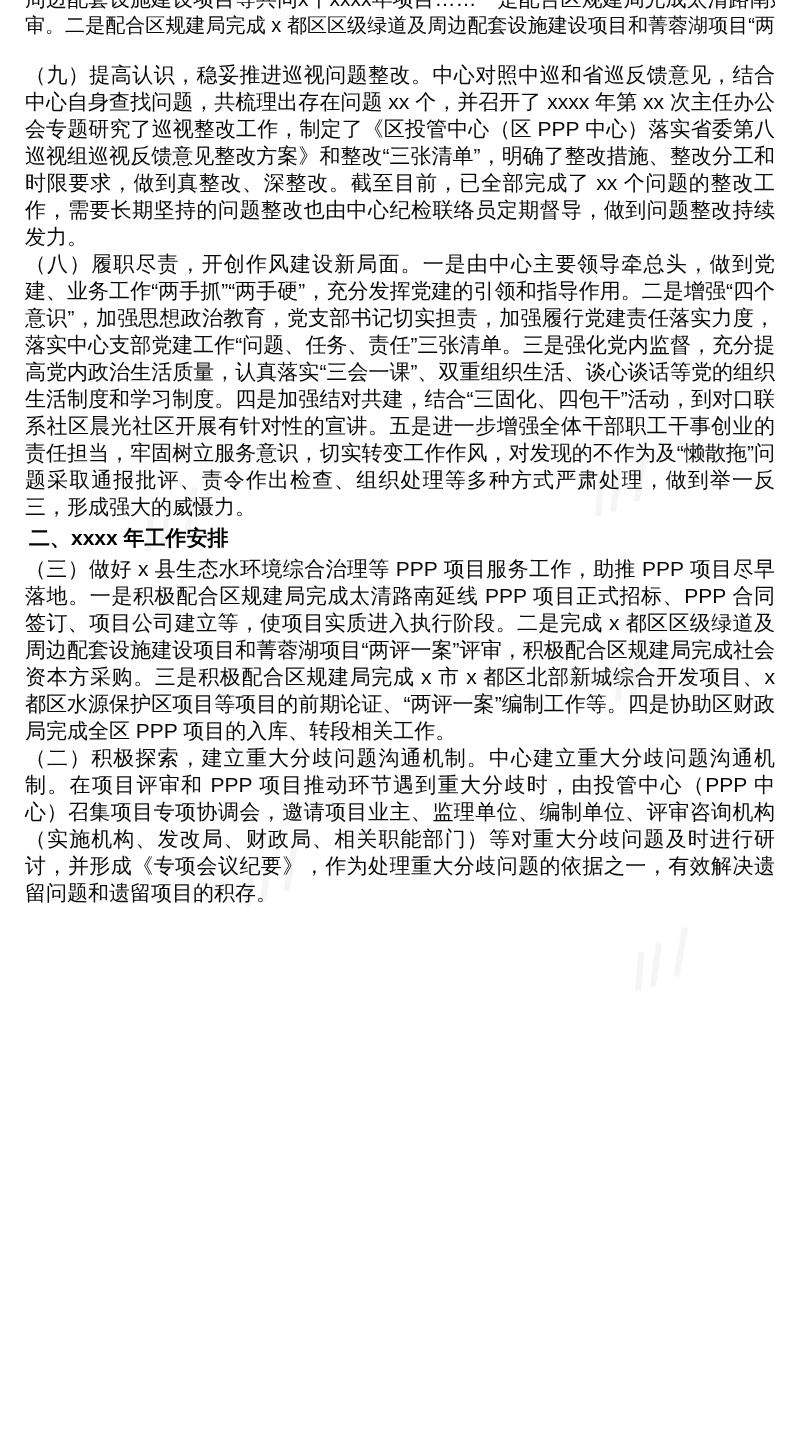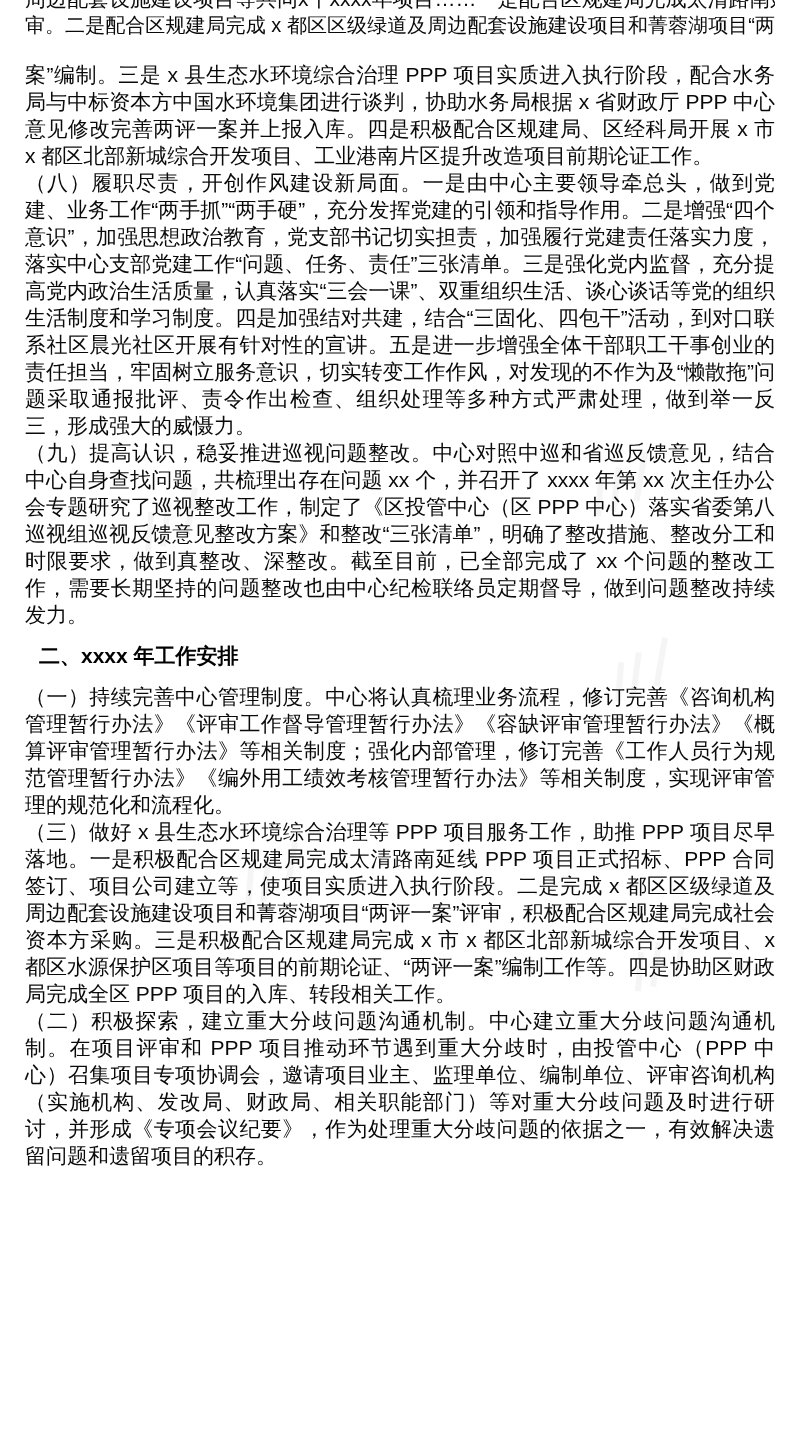--- a/index.html
+++ b/index.html
@@ -45,21 +45,21 @@
     font-size: 20px;
     white-space: normal;
     text-align-last: justify;
     overflow: hidden;
     max-height: 27px;
   }
   .page-gap {
     height: 22px;
   }
   .section-heading {
-    margin: 14px;
+    margin: 4px;
     font-size: 21px;
     line-height: 27px;
     font-weight: bold;
     text-align: left;
     color: #000000;
   }
   
   .watermarks {
     position: absolute;
     inset: 0;
@@ -110,25 +110,23 @@
   <div class="content">
 
     <div class="clip-top">
       <p>周边配套设施建设项目等共同x个xxxx年项目……一是配合区规建局完成太清路南延线 PPP 项目资格预</p>
     </div>
 
     <p class="force-line">审。二是配合区规建局完成 x 都区区级绿道及周边配套设施建设项目和菁蓉湖项目“两评一</p>
 
     <div class="page-gap"></div>
 
-    <p>案”编制。三是 x 县生态水环境综合治理 PPP 项目实质进入执行阶段，配合水务局与中标资本方中国水环境集团进行谈判，协助水务局根据 x 省财政厅 PPP 中心意见修改完善两评一案并上报入库。四是积极配合区规建局、区经科局开展 x 市 x 都区北部新城综合开发项目、工业港南片区提升改造项目前期论证工作。</p>
 
+    <p>（九）提高认识，稳妥推进巡视问题整改。中心对照中巡和省巡反馈意见，结合中心自身查找问题，共梳理出存在问题 xx 个，并召开了 xxxx 年第 xx 次主任办公会专题研究了巡视整改工作，制定了《区投管中心（区 PPP 中心）落实省委第八巡视组巡视反馈意见整改方案》和整改“三张清单”，明确了整改措施、整改分工和时限要求，做到真整改、深整改。截至目前，已全部完成了 xx 个问题的整改工作，需要长期坚持的问题整改也由中心纪检联络员定期督导，做到问题整改持续发力。</p>
     <p>（八）履职尽责，开创作风建设新局面。一是由中心主要领导牵总头，做到党建、业务工作“两手抓”“两手硬”，充分发挥党建的引领和指导作用。二是增强“四个意识”，加强思想政治教育，党支部书记切实担责，加强履行党建责任落实力度，落实中心支部党建工作“问题、任务、责任”三张清单。三是强化党内监督，充分提高党内政治生活质量，认真落实“三会一课”、双重组织生活、谈心谈话等党的组织生活制度和学习制度。四是加强结对共建，结合“三固化、四包干”活动，到对口联系社区晨光社区开展有针对性的宣讲。五是进一步增强全体干部职工干事创业的责任担当，牢固树立服务意识，切实转变工作作风，对发现的不作为及“懒散拖”问题采取通报批评、责令作出检查、组织处理等多种方式严肃处理，做到举一反三，形成强大的威慑力。</p>
-    <p>（九）提高认识，稳妥推进巡视问题整改。中心对照中巡和省巡反馈意见，结合中心自身查找问题，共梳理出存在问题 xx 个，并召开了 xxxx 年第 xx 次主任办公会专题研究了巡视整改工作，制定了《区投管中心（区 PPP 中心）落实省委第八巡视组巡视反馈意见整改方案》和整改“三张清单”，明确了整改措施、整改分工和时限要求，做到真整改、深整改。截至目前，已全部完成了 xx 个问题的整改工作，需要长期坚持的问题整改也由中心纪检联络员定期督导，做到问题整改持续发力。</p>
 
     <h2 class="section-heading">二、xxxx 年工作安排</h2>
 
-    <p>（一）持续完善中心管理制度。中心将认真梳理业务流程，修订完善《咨询机构管理暂行办法》《评审工作督导管理暂行办法》《容缺评审管理暂行办法》《概算评审管理暂行办法》等相关制度；强化内部管理，修订完善《工作人员行为规范管理暂行办法》《编外用工绩效考核管理暂行办法》等相关制度，实现评审管理的规范化和流程化。</p>
     <p>（三）做好 x 县生态水环境综合治理等 PPP 项目服务工作，助推 PPP 项目尽早落地。一是积极配合区规建局完成太清路南延线 PPP 项目正式招标、PPP 合同签订、项目公司建立等，使项目实质进入执行阶段。二是完成 x 都区区级绿道及周边配套设施建设项目和菁蓉湖项目“两评一案”评审，积极配合区规建局完成社会资本方采购。三是积极配合区规建局完成 x 市 x 都区北部新城综合开发项目、x 都区水源保护区项目等项目的前期论证、“两评一案”编制工作等。四是协助区财政局完成全区 PPP 项目的入库、转段相关工作。</p>
     <p>（二）积极探索，建立重大分歧问题沟通机制。中心建立重大分歧问题沟通机制。在项目评审和 PPP 项目推动环节遇到重大分歧时，由投管中心（PPP 中心）召集项目专项协调会，邀请项目业主、监理单位、编制单位、评审咨询机构（实施机构、发改局、财政局、相关职能部门）等对重大分歧问题及时进行研讨，并形成《专项会议纪要》，作为处理重大分歧问题的依据之一，有效解决遗留问题和遗留项目的积存。</p>
 
   </div>
 </div>
 
 </body></html>

